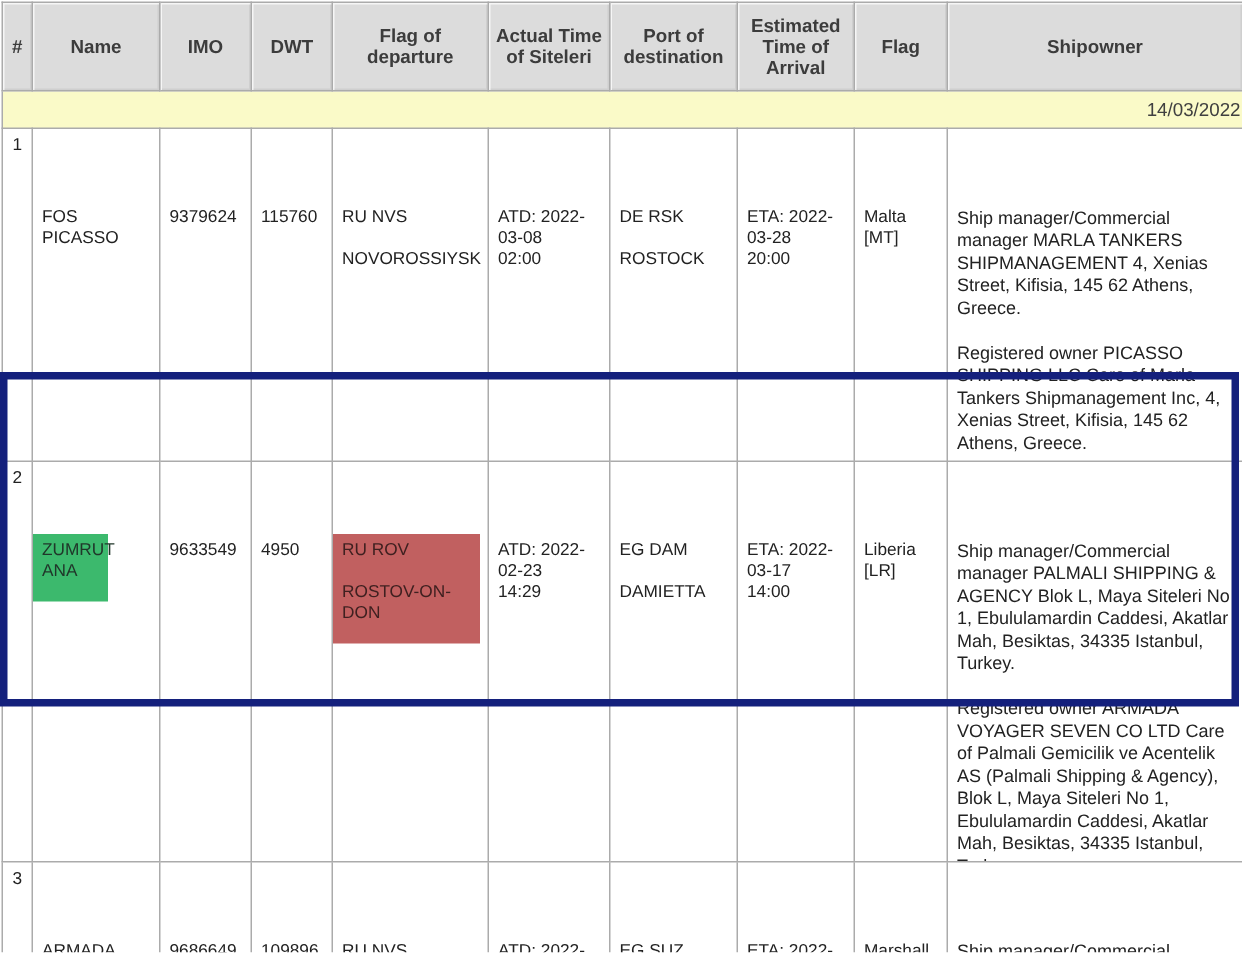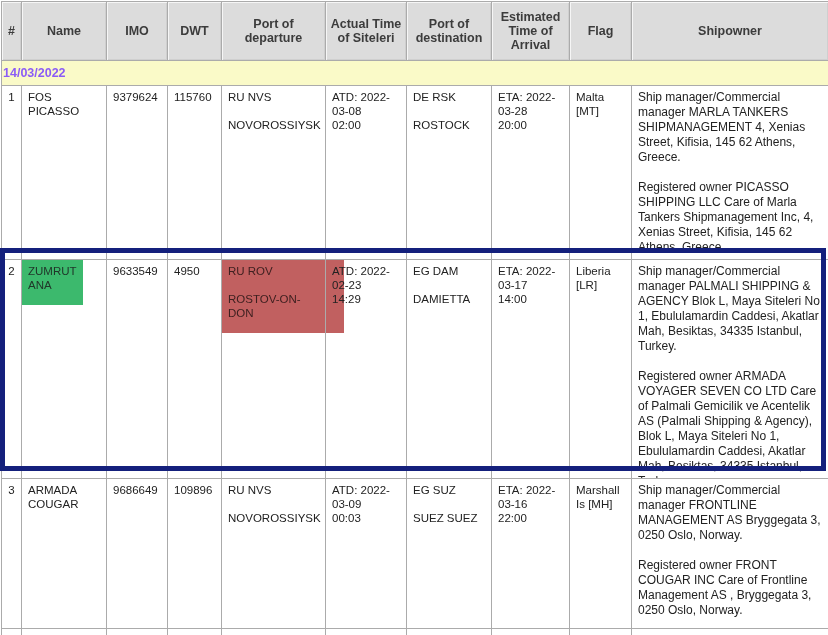--- a/index.html
+++ b/index.html
@@ -10,34 +10,34 @@
   table{border-collapse:collapse;table-layout:fixed;width:827px;margin:1px 0 0 1px;}
   th,td{border:1px solid var(--grid-border,#ababab);}
   thead th{
     background:var(--header-bg,#dcdcdc);
     font-size:12.5px;font-weight:700;color:#3c3c3c;
     text-align:center;vertical-align:middle;height:52px;padding:3px 2px;
     box-shadow:inset 1px 1px 0 rgba(255,255,255,.75), inset -1px -1px 0 rgba(0,0,0,.06);
   }
   tr.date-row td{
     background:var(--date-banner-bg,#fafac8);
-    color:#8b5cf6;font-weight:700;font-size:12.5px;
-    text-align:left;vertical-align:middle;height:22px;padding:1px;
+    color:#404040;font-weight:400;font-size:12.5px;
+    text-align:right;vertical-align:middle;height:22px;padding:1px;
   }
   tbody td{vertical-align:top;font-size:11.5px;line-height:14px;color:#222;padding:0;}
-  .cellbox{padding:4px 5px 4px 6px;white-space:pre-line;}
+  .cellbox{padding:4px 5px 4px 6px;white-space:pre-line;margin-top:48px;}
   td.num{text-align:center;padding-top:4px;font-size:11.5px;}
   td.shipowner .cellbox{font-size:12px;line-height:15px;padding:4px 6px;}
   .hl-green{
     background:var(--green-highlight,#3cb96d);
-    width:61px;min-height:45px;box-sizing:border-box;color:#20372a;
+    width:50px;min-height:45px;box-sizing:border-box;color:#20372a;
   }
   .hl-red{
     background:var(--red-highlight,#c16060);
-    width:122px;min-height:73px;box-sizing:border-box;color:#3f2020;
+    width:98px;min-height:73px;box-sizing:border-box;color:#3f2020;
   }
   .clip{max-height:210px;overflow:hidden;}
   .r1{height:168px}.r2{height:218px}.r3{height:150px}.r4{height:40px}
   .selection-outline{
     position:absolute;left:0;top:248px;width:826px;height:223px;
     border:5px solid var(--selection-border,#14207c);
     box-sizing:border-box;pointer-events:none;
   }
 </style>
 </head>
@@ -56,21 +56,21 @@
         <col style="width:78px">
         <col style="width:62px">
       <col style="width:197px">
     </colgroup>
     <thead>
       <tr>
         <th>#</th>
         <th>Name</th>
         <th>IMO</th>
         <th>DWT</th>
-        <th>Port of departure</th>
+        <th>Flag of departure</th>
         <th>Actual Time of Siteleri</th>
         <th>Port of destination</th>
         <th>Estimated Time of Arrival</th>
         <th>Flag</th>
         <th>Shipowner</th>
       </tr>
     </thead>
     <tbody>
       <tr class="date-row">
         <td colspan="10">14/03/2022</td>

